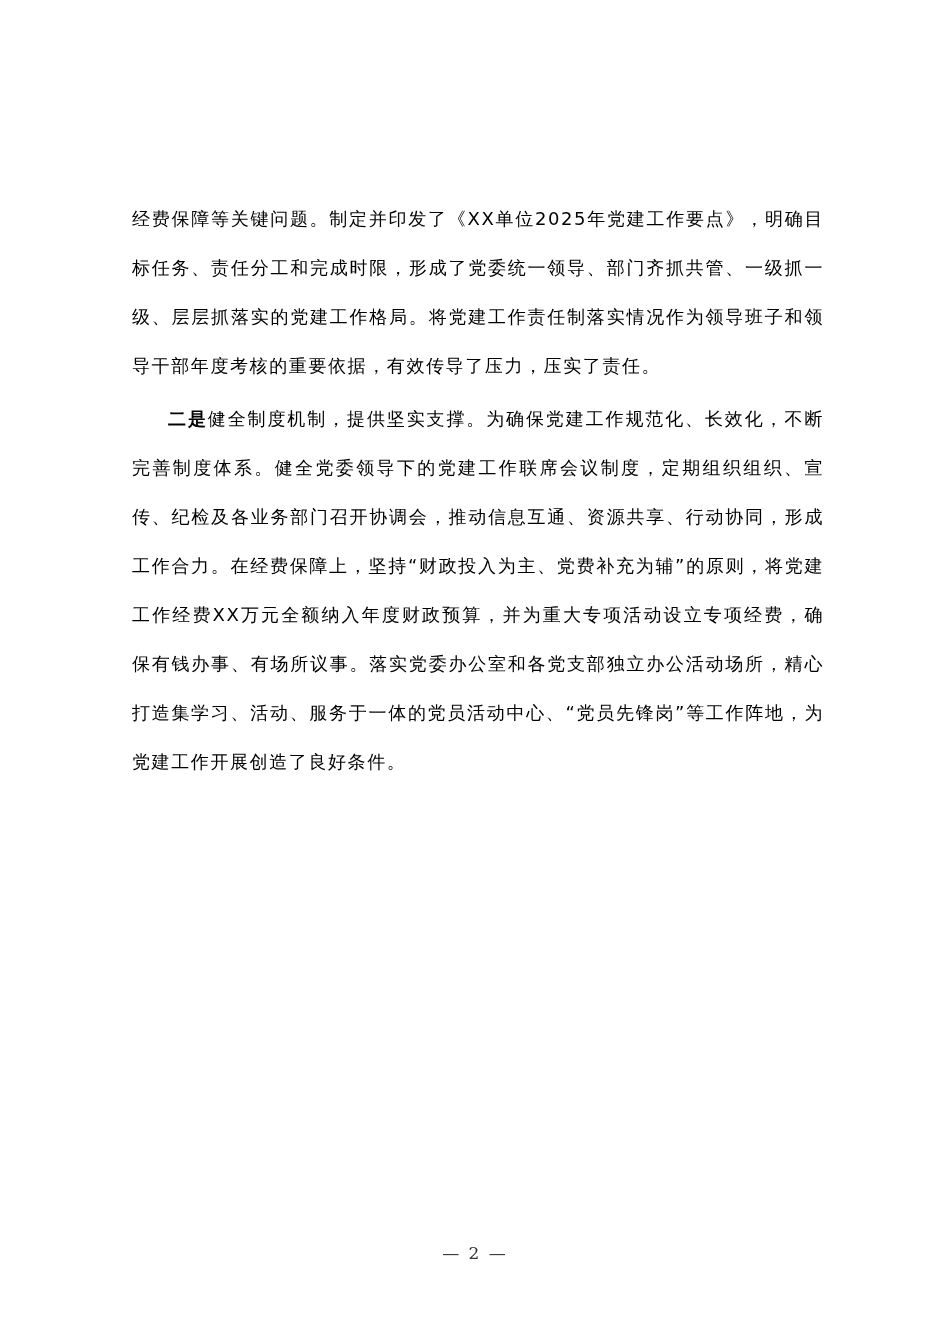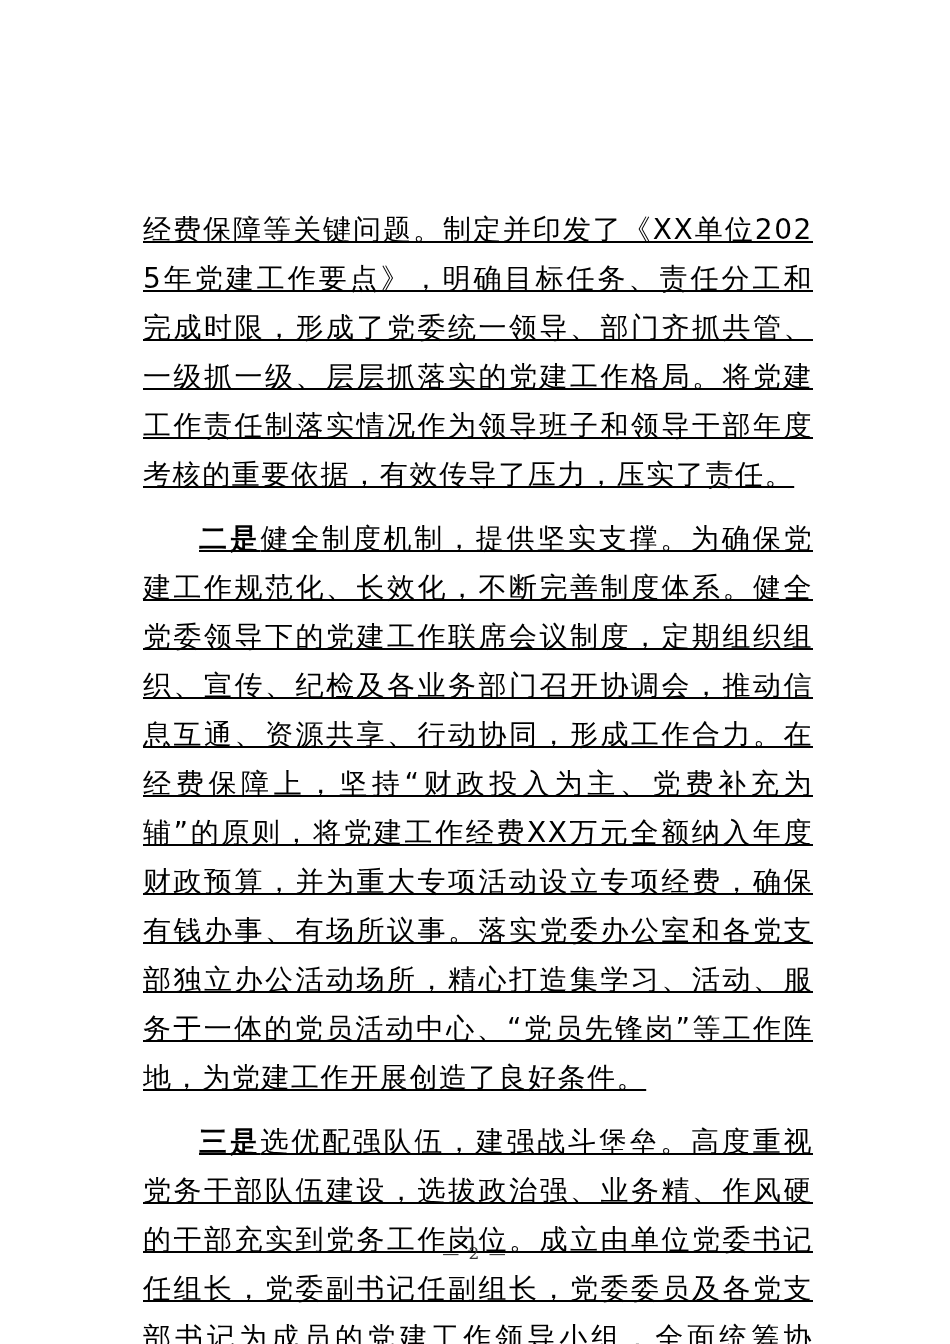--- a/index.html
+++ b/index.html
@@ -15,28 +15,27 @@
     font-family: "DejaVu Sans", "Liberation Sans", sans-serif;
     color: #000000;
   }
   .page-body {
     position: absolute;
     left: 128px;
     top: 190px;
     width: 700px;
   }
   .para {
-    margin: 15px;
-    font-size: 28px;
+    margin: 4px;
+    font-size: 18px;
     line-height: 49px;
     letter-spacing: 1.6px;
     text-align: justify;
     text-align-last: left;
     word-break: break-all;
-    text-decoration: underline;
   }
   .para.indent {
     text-indent: 2em;
   }
   .lead {
     font-weight: bold;
   }
   .page-number {
     position: absolute;
     left: 0;
@@ -52,18 +51,15 @@
 </head>
 <body>
 
 <div class="page-body">
   <p class="para">
     <span>经费保障等关键问题。制定并印发了《XX单位2025年党建工作要点》，明确目标任务、责任分工和完成时限，形成了党委统一领导、部门齐抓共管、一级抓一级、层层抓落实的党建工作格局。将党建工作责任制落实情况作为领导班子和领导干部年度考核的重要依据，有效传导了压力，压实了责任。</span>
   </p>
   <p class="para indent">
     <span class="lead">二是</span><span>健全制度机制，提供坚实支撑。为确保党建工作规范化、长效化，不断完善制度体系。健全党委领导下的党建工作联席会议制度，定期组织组织、宣传、纪检及各业务部门召开协调会，推动信息互通、资源共享、行动协同，形成工作合力。在经费保障上，坚持“财政投入为主、党费补充为辅”的原则，将党建工作经费XX万元全额纳入年度财政预算，并为重大专项活动设立专项经费，确保有钱办事、有场所议事。落实党委办公室和各党支部独立办公活动场所，精心打造集学习、活动、服务于一体的党员活动中心、“党员先锋岗”等工作阵地，为党建工作开展创造了良好条件。</span>
   </p>
-  <p class="para indent">
-    <span class="lead">三是</span><span>选优配强队伍，建强战斗堡垒。高度重视党务干部队伍建设，选拔政治强、业务精、作风硬的干部充实到党务工作岗位。成立由单位党委书记任组长，党委副书记任副组长，党委委员及各党支部书记为成员的党建工作领导小组，全面统筹协调。加强对党支部书记的培训和业务指导，举办党务干部专</span>
-  </p>
 </div>
 
 <div class="page-number">— 2 —</div>
 
 </body></html>

